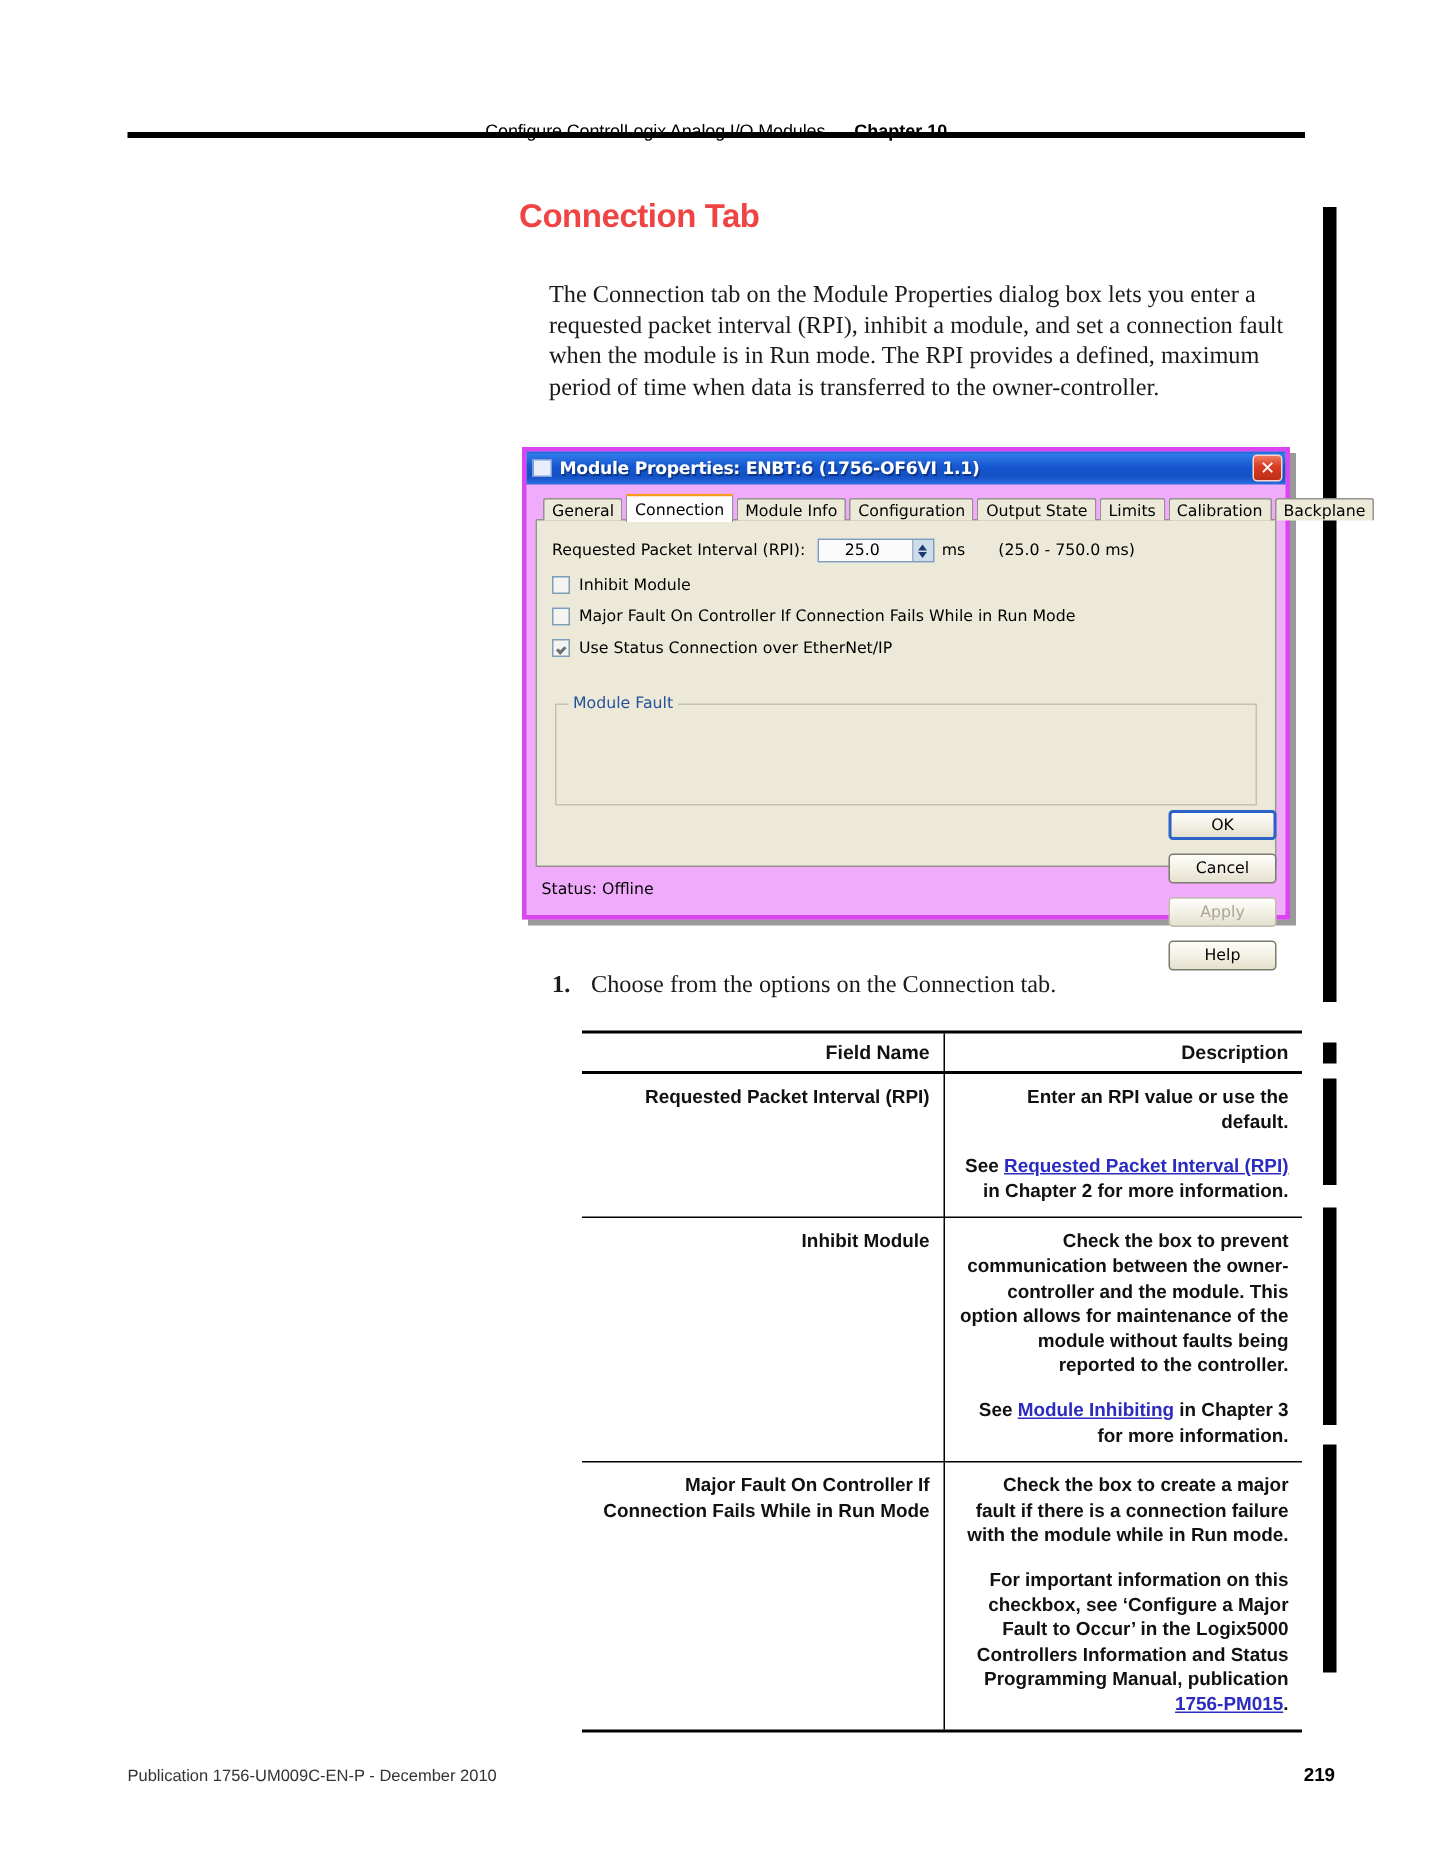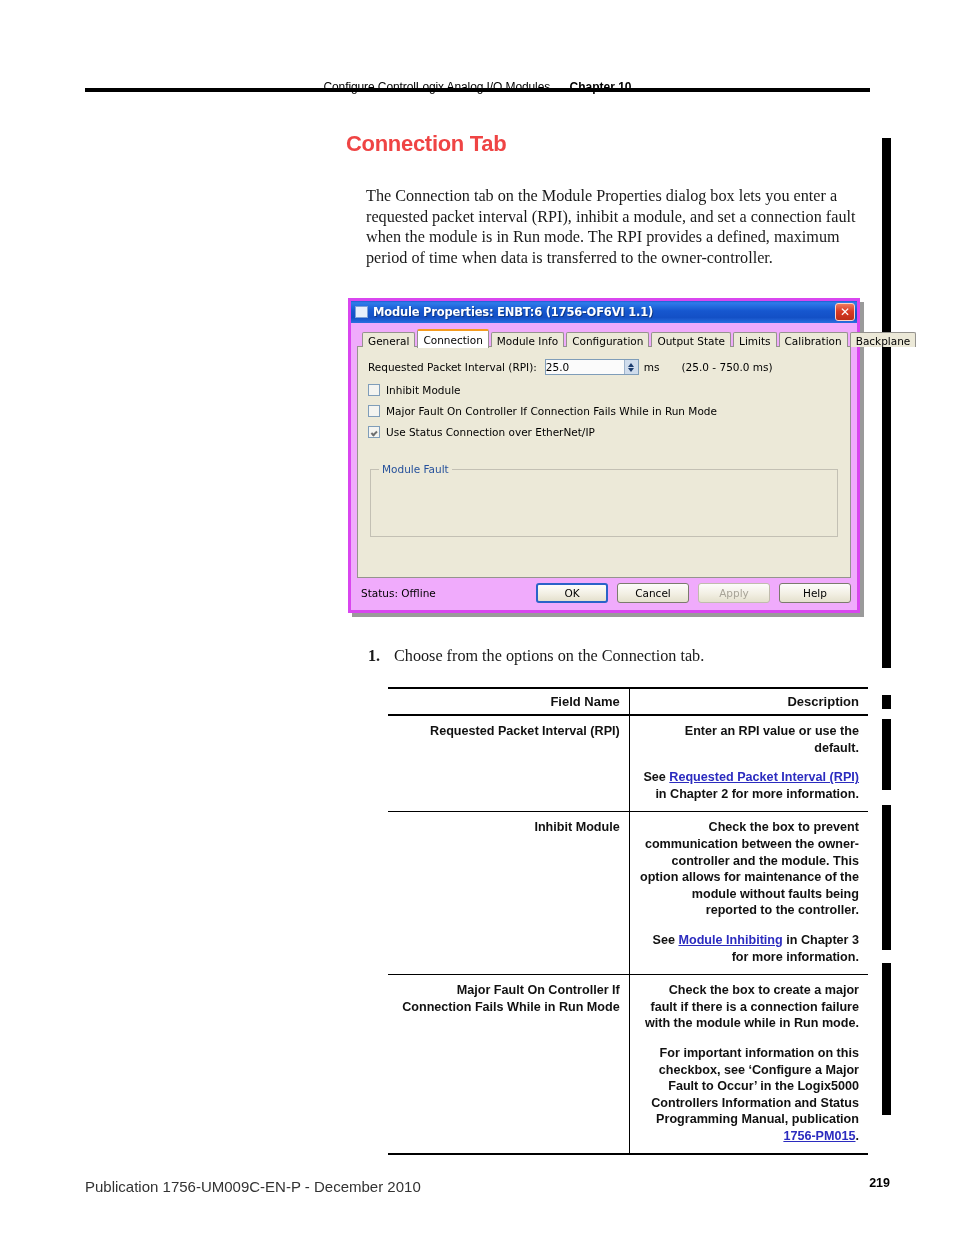--- a/index.html
+++ b/index.html
@@ -195,27 +195,27 @@
   .spin-wrap {
     display: flex;
     align-items: stretch;
     border: 1px solid #7f9db9;
     background: #ffffff;
     height: 16px;
     box-sizing: border-box;
   }
   .spin-input {
     width: 58px;
-    text-align: left;
+    text-align: center;
     font-size: 10.5px;
     font-family: "DejaVu Sans", sans-serif;
     border: none;
     outline: none;
     background: #fbfbfb;
-    padding: 0 20px 0 0;
+    padding: 0 4px 0 0;
     color: #000;
     line-height: 14px;
   }
   .spin-btns {
     width: 13px;
     background: #cfdcec;
     border-left: 1px solid #9fb4cc;
     display: flex;
     flex-direction: column;
     justify-content: center;
@@ -292,20 +292,21 @@
   }
   .status-text {
     font-size: 10.5px;
     color: #000;
     margin-left: 4px;
   }
   .btns {
     margin-left: auto;
     display: flex;
     gap: 9px;
+    flex-direction: column;
   }
   .xp-btn {
     width: 72px;
     height: 20px;
     font-size: 10.5px;
     font-family: "DejaVu Sans", sans-serif;
     background: linear-gradient(to bottom, #fdfdfb 0%, #f2efe3 55%, #e4e0cd 100%);
     border: 1px solid #7b7b6e;
     border-radius: 3px;
     color: #000;
@@ -391,21 +392,21 @@
     left: 882px;
     width: 9px;
     background: #000;
   }
 
   
   .footer-left {
     position: absolute;
     left: 85px;
     top: 1178px;
-    font-size: 15px;
+    font-size: 11px;
     color: #333;
   }
   .footer-right {
     position: absolute;
     right: 64px;
     top: 1176px;
     font-size: 12.5px;
     font-weight: bold;
     color: #000;
   }

